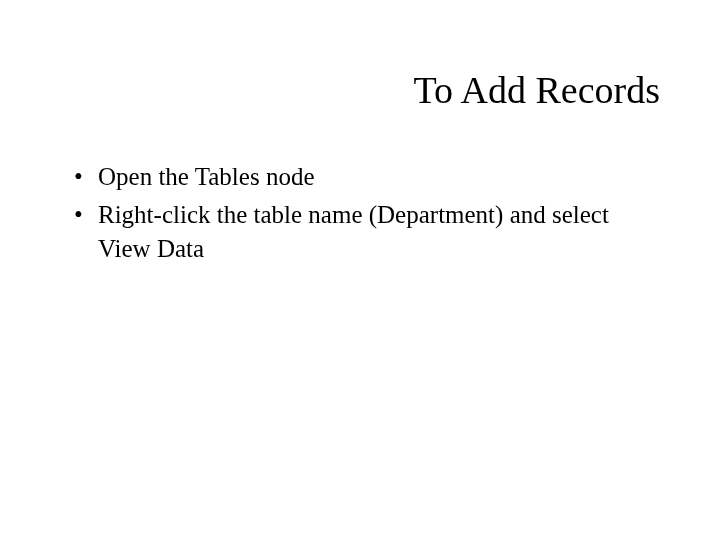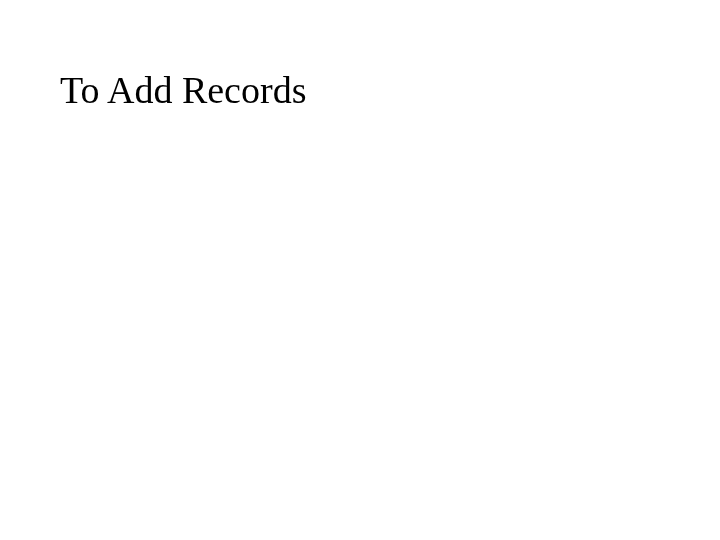--- a/index.html
+++ b/index.html
@@ -14,21 +14,21 @@
       font-family: "Times New Roman", Times, serif;
       color: #000000;
       position: relative;
     }
     .slide {
       width: 100%;
       height: 100%;
       padding: 60px 60px 0 60px;
     }
     .title {
-      text-align: left;
+      text-align: right;
       font-size: 38px;
       font-weight: normal;
       margin-bottom: 48px;
       margin-top: 8px;
     }
     .bullets {
       list-style: none;
       padding-left: 10px;
     }
     .bullets li {
@@ -44,13 +44,17 @@
       left: 4px;
       top: 0;
       font-size: 25px;
     }
   </style>
 </head>
 <body>
 
 <div class="slide">
   <h1 class="title">To Add Records</h1>
+  <ul class="bullets">
+    <li>Open the Tables node</li>
+    <li>Right-click the table name (Department) and select View Data</li>
+  </ul>
 </div>
 
 </body></html>

